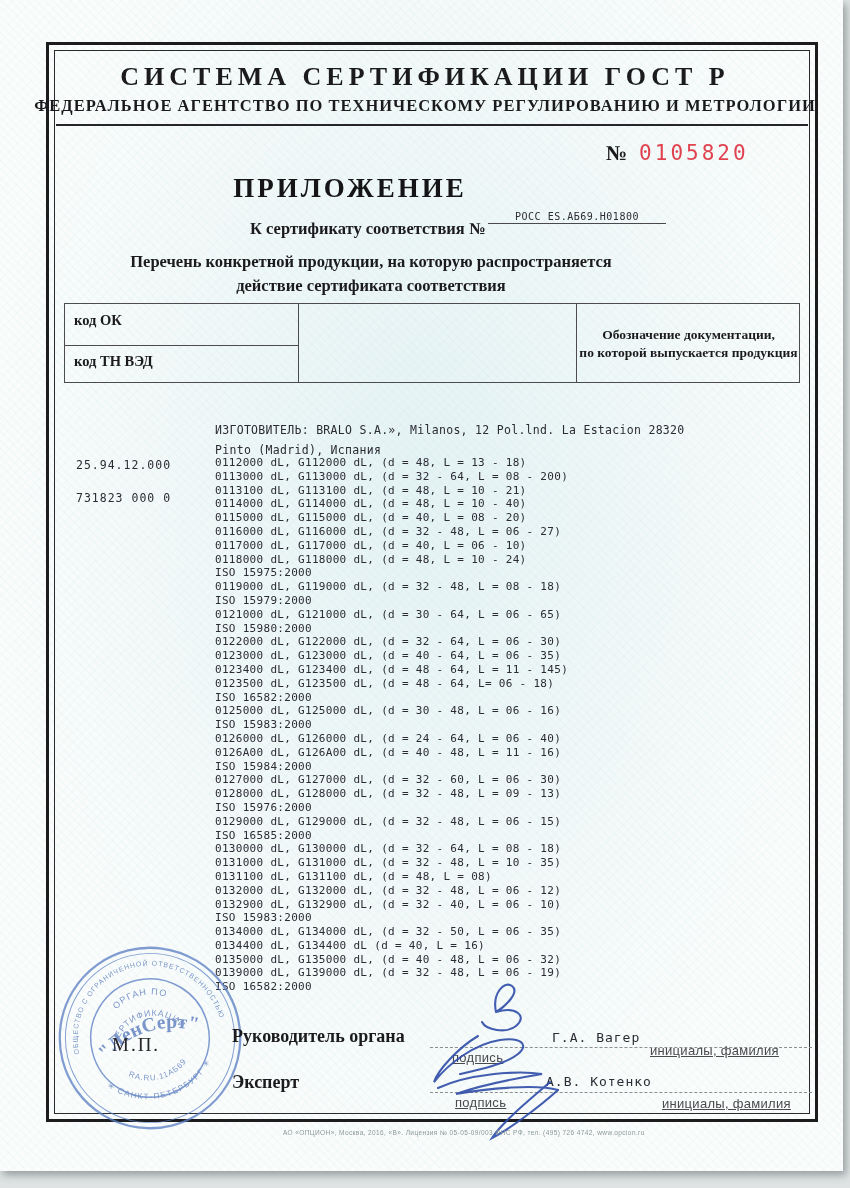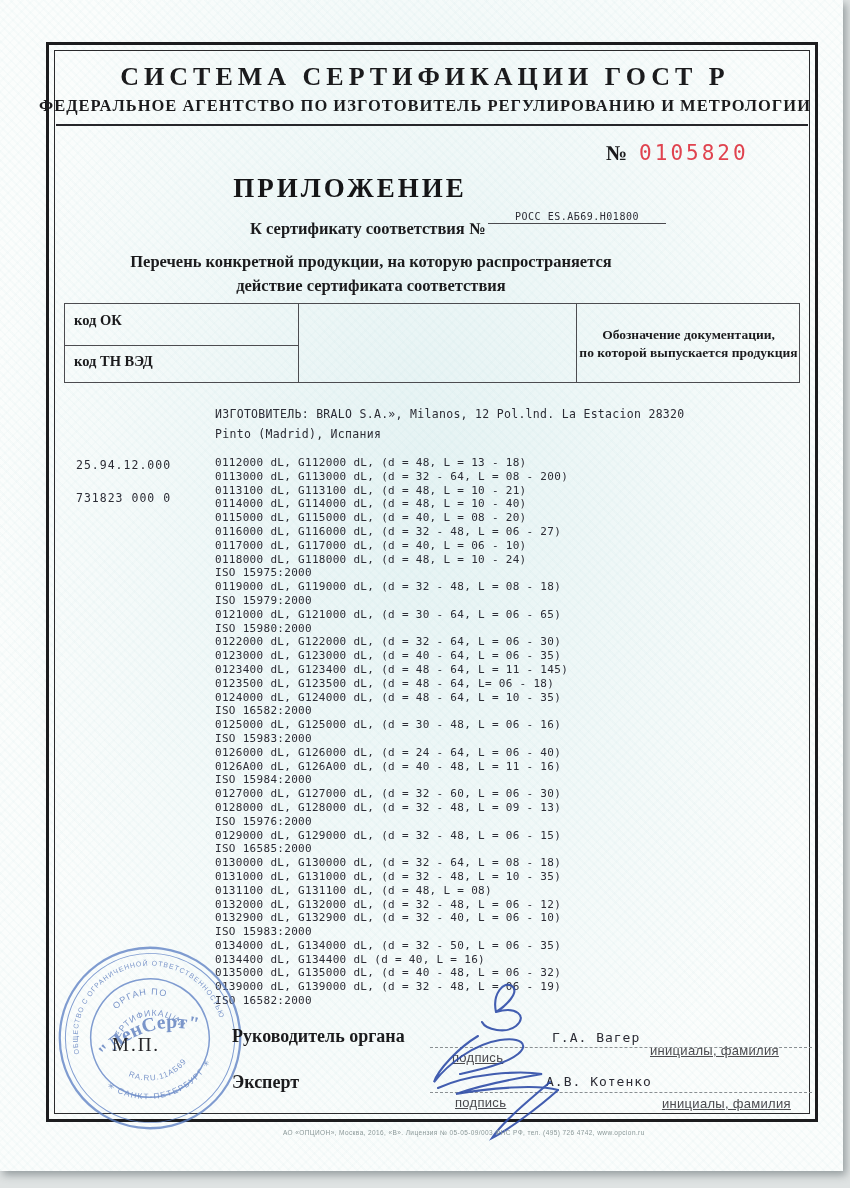--- a/index.html
+++ b/index.html
@@ -64,21 +64,21 @@
   .ptable .v1{position:absolute;left:233px;top:0;bottom:0;width:1px;background:#4c4c50;}
   .ptable .v2{position:absolute;left:511px;top:0;bottom:0;width:1px;background:#4c4c50;}
   .ptable .h1{position:absolute;left:0;top:41px;width:233px;height:1px;background:#4c4c50;}
   .cell{position:absolute;font-size:14.5px;font-weight:bold;color:#1b1b1d;}
   .cell.c1a{left:9px;top:8px;}
   .cell.c1b{left:9px;top:49px;}
   .cell.c2{left:233px;top:22px;width:278px;text-align:center;white-space:pre-line;line-height:18px;}
   .cell.c3{left:511px;top:22px;width:225px;text-align:center;white-space:pre-line;line-height:18px;font-size:13.5px;}
   .mono{font-family:"DejaVu Sans Mono", monospace;color:#2b2b34;}
   .manufacturer{
-    left:215px;top:404px;font-size:11.5px;line-height:20px;
+    left:215px;top:420px;font-size:11.5px;line-height:20px;
     white-space:pre-line;letter-spacing:.3px;
   }
   .codes-ok{left:76px;top:458px;font-size:11.5px;letter-spacing:1px;}
   .codes-tnved{left:76px;top:491px;font-size:11.5px;letter-spacing:1px;}
   .products{left:215px;top:456px;}
   .product-line{
     font-family:"DejaVu Sans Mono", monospace;color:#2b2b34;
     font-size:11px;line-height:13.8px;white-space:pre;letter-spacing:.3px;
   }
   .role1{left:232px;top:1026px;font-size:18px;font-weight:bold;color:#1b1b1d;}
@@ -103,21 +103,21 @@
 </style>
 </head>
 <body>
 
 <div class="sheet">
 
   <div class="abs frame-outer"></div>
   <div class="abs frame-inner"></div>
 
   <div class="abs hdr-title">СИСТЕМА СЕРТИФИКАЦИИ ГОСТ Р</div>
-  <div class="abs hdr-sub">ФЕДЕРАЛЬНОЕ АГЕНТСТВО ПО ИЗГОТОВИТЕЛЬ РЕГУЛИРОВАНИЮ И МЕТРОЛОГИИ</div>
+  <div class="abs hdr-sub">ФЕДЕРАЛЬНОЕ АГЕНТСТВО ПО ТЕХНИЧЕСКОМУ РЕГУЛИРОВАНИЮ И МЕТРОЛОГИИ</div>
   <div class="abs hdr-rule"></div>
 
   <div class="abs numrow">
     <span class="no">№</span>
     <span class="num" id="cert-num" style="color: rgb(224, 67, 79);">0105820</span>
   </div>
 
   <div class="abs doc-title">ПРИЛОЖЕНИЕ</div>
 
   <div class="abs cert-label">К сертификату соответствия №</div>
@@ -153,21 +153,20 @@
       <div class="product-line">0118000 dL, G118000 dL, (d = 48, L = 10 - 24)</div>
       <div class="product-line">ISO 15975:2000</div>
       <div class="product-line">0119000 dL, G119000 dL, (d = 32 - 48, L = 08 - 18)</div>
       <div class="product-line">ISO 15979:2000</div>
       <div class="product-line">0121000 dL, G121000 dL, (d = 30 - 64, L = 06 - 65)</div>
       <div class="product-line">ISO 15980:2000</div>
       <div class="product-line">0122000 dL, G122000 dL, (d = 32 - 64, L = 06 - 30)</div>
       <div class="product-line">0123000 dL, G123000 dL, (d = 40 - 64, L = 06 - 35)</div>
       <div class="product-line">0123400 dL, G123400 dL, (d = 48 - 64, L = 11 - 145)</div>
       <div class="product-line">0123500 dL, G123500 dL, (d = 48 - 64, L= 06 - 18)</div>
-      <div class="product-line">0124000 dL, G124000 dL, (d = 48 - 64, L = 10 - 35)</div>
       <div class="product-line">ISO 16582:2000</div>
       <div class="product-line">0125000 dL, G125000 dL, (d = 30 - 48, L = 06 - 16)</div>
       <div class="product-line">ISO 15983:2000</div>
       <div class="product-line">0126000 dL, G126000 dL, (d = 24 - 64, L = 06 - 40)</div>
       <div class="product-line">0126A00 dL, G126A00 dL, (d = 40 - 48, L = 11 - 16)</div>
       <div class="product-line">ISO 15984:2000</div>
       <div class="product-line">0127000 dL, G127000 dL, (d = 32 - 60, L = 06 - 30)</div>
       <div class="product-line">0128000 dL, G128000 dL, (d = 32 - 48, L = 09 - 13)</div>
       <div class="product-line">ISO 15976:2000</div>
       <div class="product-line">0129000 dL, G129000 dL, (d = 32 - 48, L = 06 - 15)</div>

